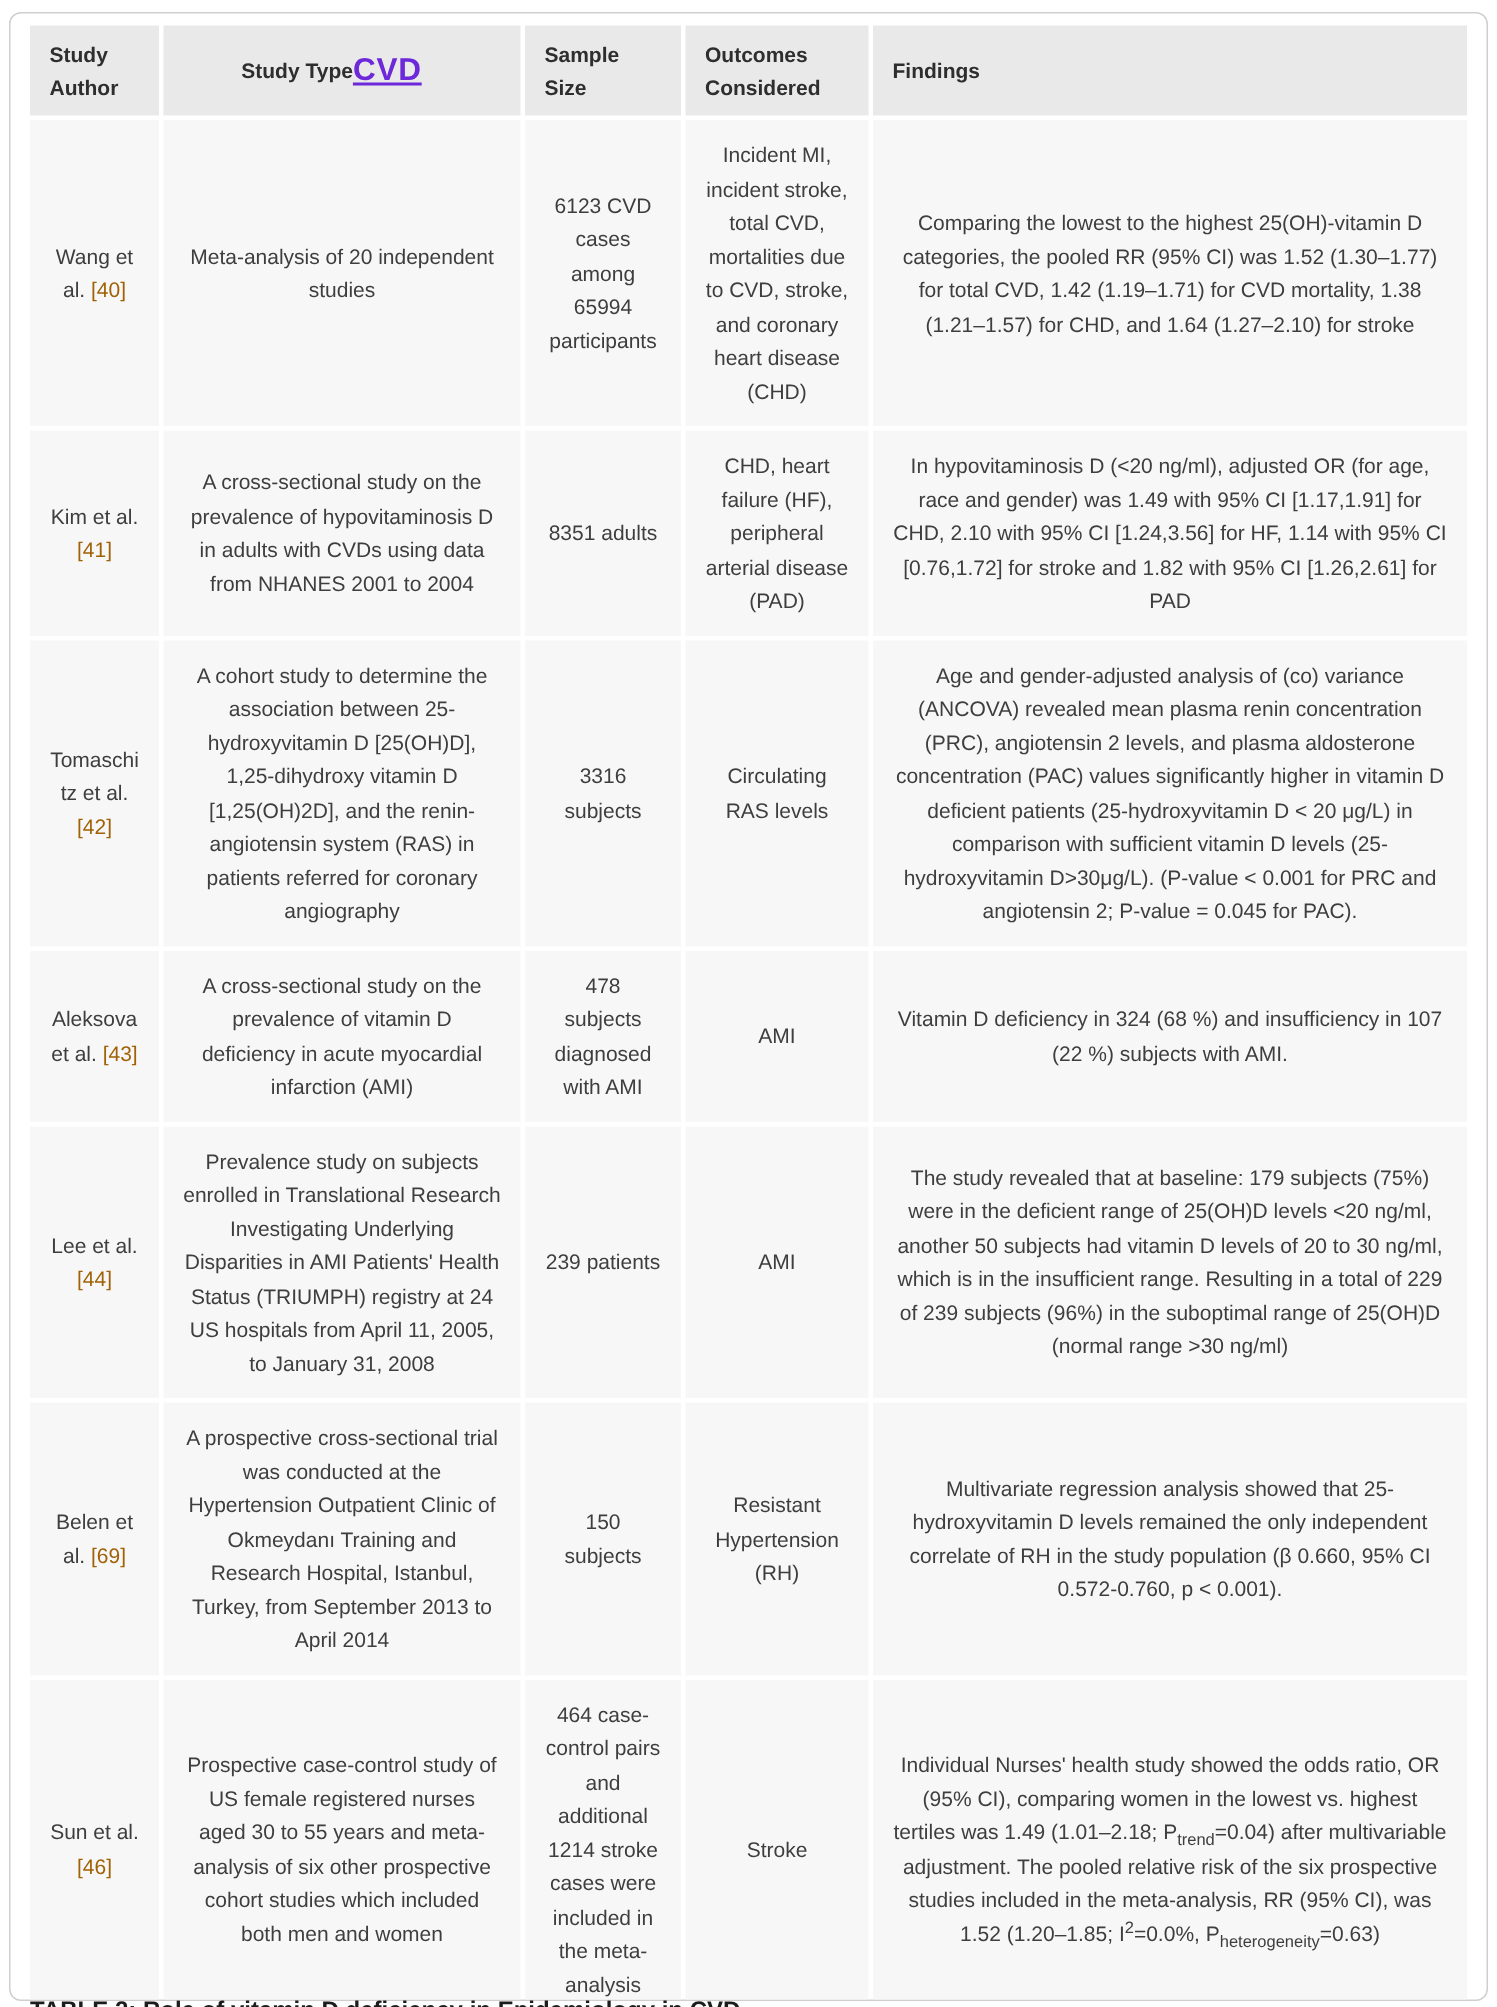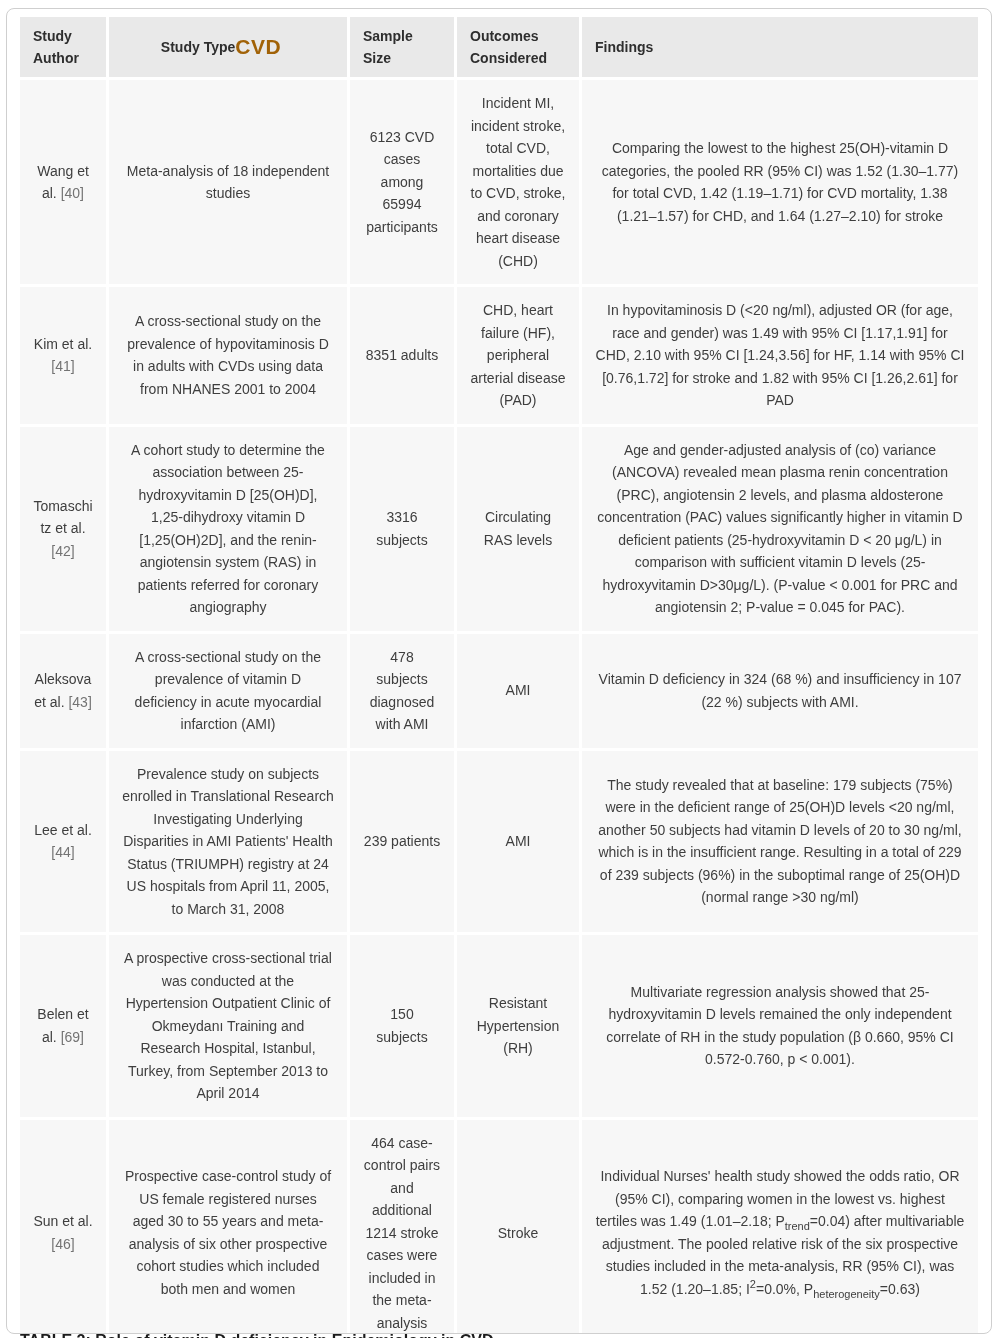--- a/index.html
+++ b/index.html
@@ -52,28 +52,29 @@
     vertical-align: middle;
     padding: 12px 13px;
     word-wrap: break-word;
   }
   .th-flex {
     display: flex;
     align-items: center;
     justify-content: center;
   }
   .cvd-label {
-    color: #a16207;
+    color: #6d28d9;
     font-weight: bold;
     font-size: 21px;
     letter-spacing: 0.5px;
     margin-right: 14px;
+    text-decoration: underline;
   }
   a.ref {
-    color: #737373;
+    color: #a16207;
     text-decoration: none;
     cursor: pointer;
   }
   sub, sup {
     font-size: 11px;
     line-height: 0;
   }
   .caption {
     position: absolute;
     left: 20px; top: 1332px;
@@ -116,21 +117,21 @@
           <span>Findings</span>
         </th>
       </tr>
     </thead>
     <tbody id="table-body">
         <tr>
     <td>
       <span>Wang et al.</span>
        <a class="ref">[40]</a>
     </td>
-    <td>Meta-analysis of 18 independent studies</td>
+    <td>Meta-analysis of 20 independent studies</td>
     <td>6123 CVD cases among 65994 participants</td>
     <td>Incident MI, incident stroke, total CVD, mortalities due to CVD, stroke, and coronary heart disease (CHD)</td>
     <td>Comparing the lowest to the highest 25(OH)-vitamin D categories, the pooled RR (95% CI) was 1.52 (1.30–1.77) for total CVD, 1.42 (1.19–1.71) for CVD mortality, 1.38 (1.21–1.57) for CHD, and 1.64 (1.27–2.10) for stroke</td>
   </tr>
         <tr>
     <td>
       <span>Kim et al.</span>
        <a class="ref">[41]</a>
     </td>
     <td>A cross-sectional study on the prevalence of hypovitaminosis D in adults with CVDs using data from NHANES 2001 to 2004</td>
@@ -156,21 +157,21 @@
     <td>A cross-sectional study on the prevalence of vitamin D deficiency in acute myocardial infarction (AMI)</td>
     <td>478 subjects diagnosed with AMI</td>
     <td>AMI</td>
     <td>Vitamin D deficiency in 324 (68 %) and insufficiency in 107 (22 %) subjects with AMI.</td>
   </tr>
         <tr>
     <td>
       <span>Lee et al.</span>
        <a class="ref">[44]</a>
     </td>
-    <td>Prevalence study on subjects enrolled in Translational Research Investigating Underlying Disparities in AMI Patients' Health Status (TRIUMPH) registry at 24 US hospitals from April 11, 2005, to March 31, 2008</td>
+    <td>Prevalence study on subjects enrolled in Translational Research Investigating Underlying Disparities in AMI Patients' Health Status (TRIUMPH) registry at 24 US hospitals from April 11, 2005, to January 31, 2008</td>
     <td>239 patients</td>
     <td>AMI</td>
     <td>The study revealed that at baseline: 179 subjects (75%) were in the deficient range of 25(OH)D levels &lt;20 ng/ml, another 50 subjects had vitamin D levels of 20 to 30 ng/ml, which is in the insufficient range. Resulting in a total of 229 of 239 subjects (96%) in the suboptimal range of 25(OH)D (normal range &gt;30 ng/ml)</td>
   </tr>
         <tr>
     <td>
       <span>Belen et al.</span>
        <a class="ref">[69]</a>
     </td>
     <td>A prospective cross-sectional trial was conducted at the Hypertension Outpatient Clinic of Okmeydanı Training and Research Hospital, Istanbul, Turkey, from September 2013 to April 2014</td>

